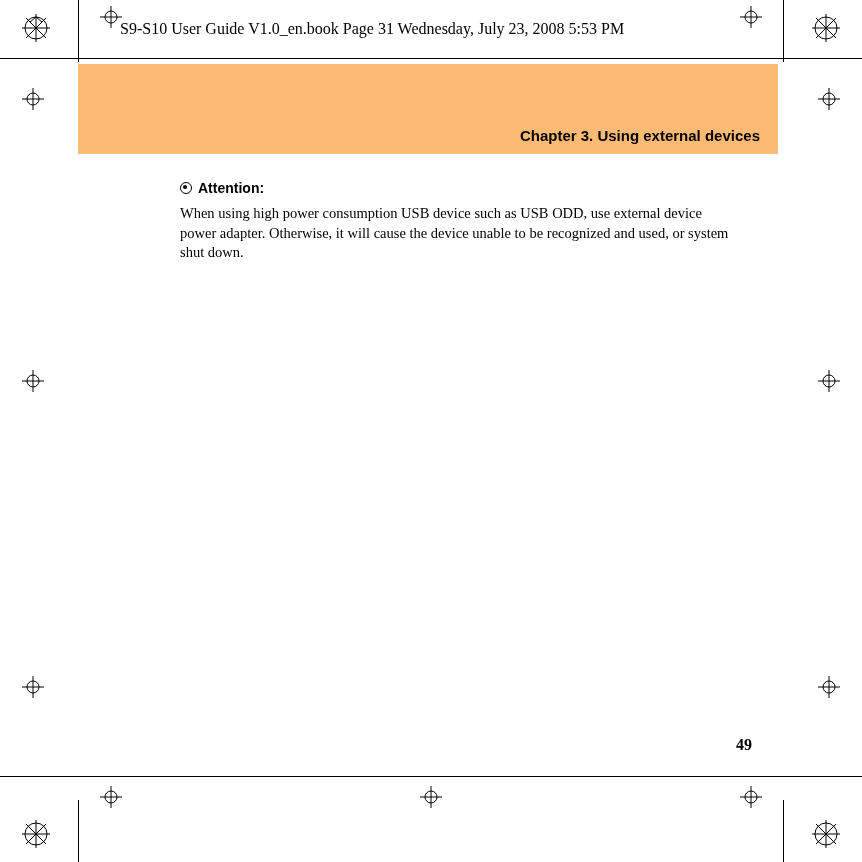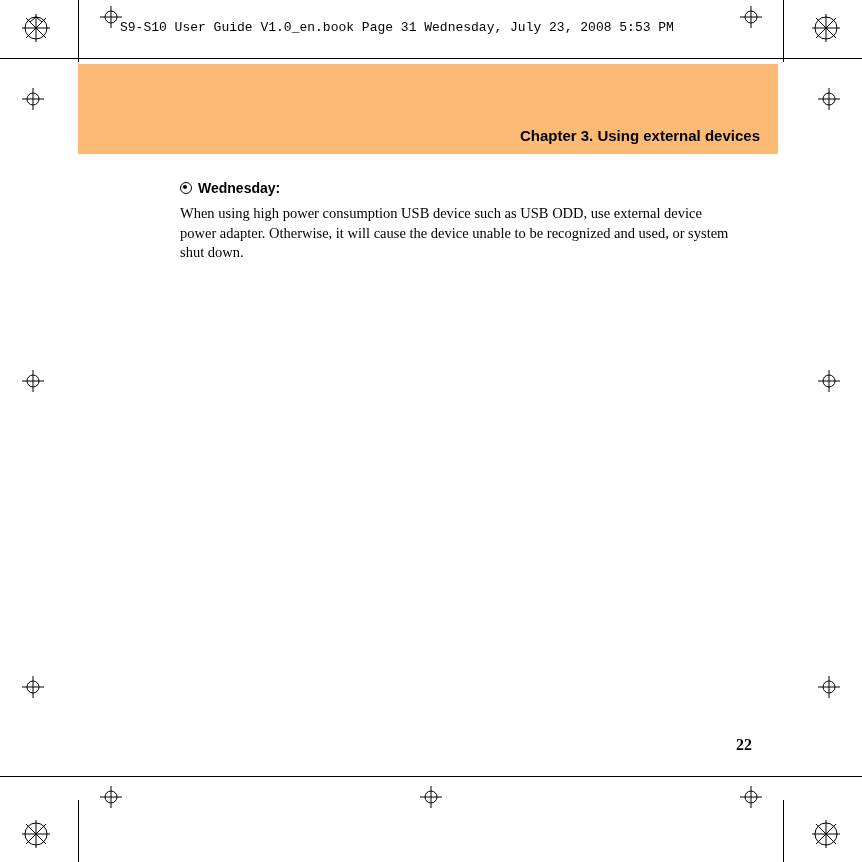--- a/index.html
+++ b/index.html
@@ -22,22 +22,22 @@
     
     .crosshair {
       position: absolute;
     }
     
     
     .header-info {
       position: absolute;
       top: 20px;
       left: 120px;
-      font-family: Liberation Mono, monospace;
-      font-size: 13px;
+      font-family: Liberation Serif, serif;
+      font-size: 16px;
       color: #000;
       text-align: right;
     }
     
     
     .hr-top {
       position: absolute;
       top: 58px;
       left: 0;
       right: 0;
@@ -267,25 +267,25 @@
     </svg>
 </div>
 
 <div class="chapter-banner">
   <div class="chapter-title">Chapter 3. Using external devices</div>
 </div>
 
 <div class="attention-wrap">
   <div class="attention-label">
     <span class="attention-icon"></span>
-    <span>Wednesday:</span>
+    <span>Attention:</span>
   </div>
   <div class="attention-body">When using high power consumption USB device such as USB ODD, use external device power adapter. Otherwise, it will cause the device unable to be recognized and used, or system shut down.</div>
 </div>
 
-<div class="page-num">22</div>
+<div class="page-num">49</div>
 
 <div class="hr-bot" style="bottom:85px;"></div>
 
 <div class="vline" style="top:0; bottom:800px; left:78px;"></div>
 <div class="vline" style="top:0; bottom:800px; right:78px;"></div>
 <div class="vline" style="top:800px; bottom:0; left:78px;"></div>
 <div class="vline" style="top:800px; bottom:0; right:78px;"></div>
 
 </body></html>

